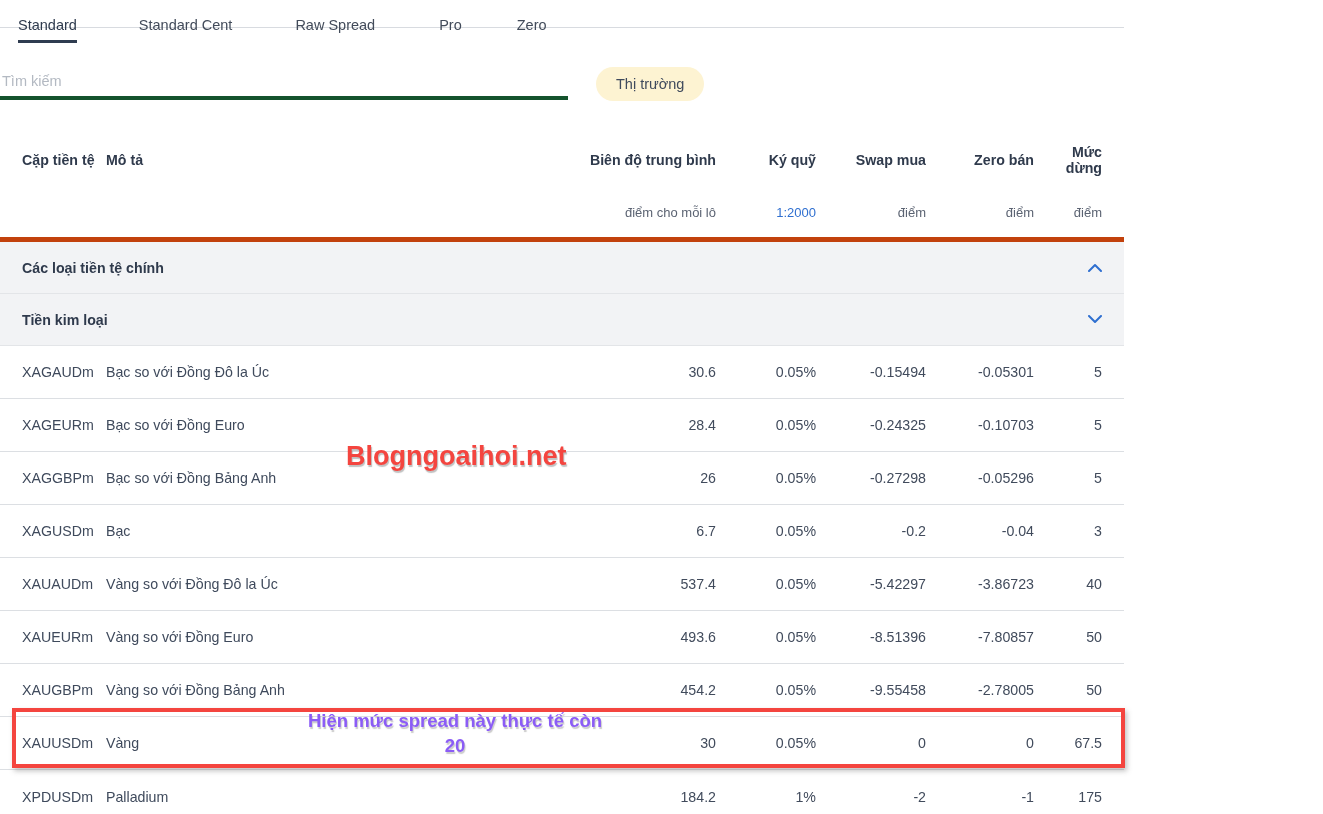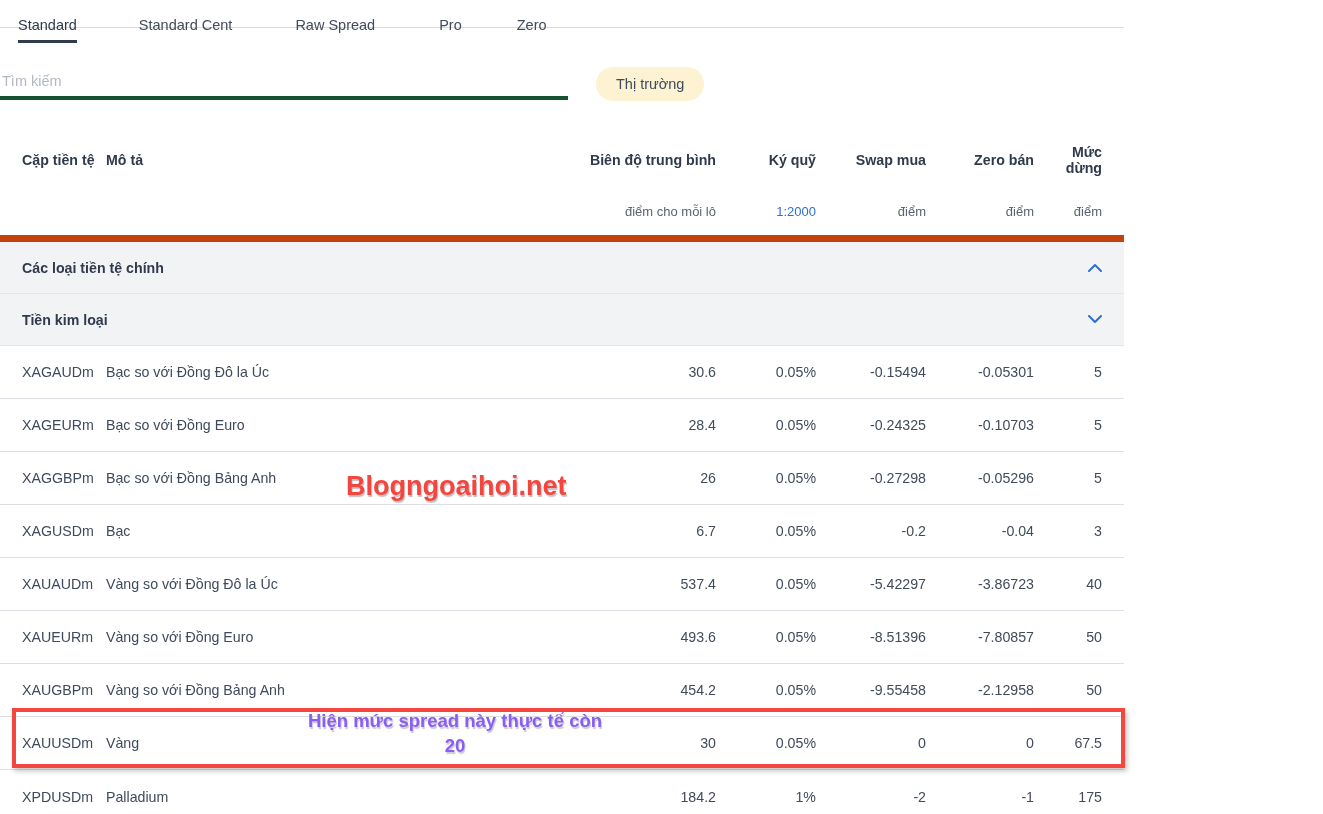--- a/index.html
+++ b/index.html
@@ -101,21 +101,21 @@
   }
   .c-sym   { width: 104px; padding-left: 22px; flex: none; }
   .c-desc  { width: 477px; padding-left: 2px;  flex: none; }
   .c-spr   { width: 135px; text-align: right;  flex: none; }
   .c-mar   { width: 100px; text-align: right;  flex: none; }
   .c-swb   { width: 110px; text-align: right;  flex: none; }
   .c-sws   { width: 108px; text-align: right;  flex: none; }
   .c-stop  { width: 90px;  text-align: right;  padding-right: 22px; flex: none; }
 
   .hdr-main { height: 56px; font-weight: bold; font-size: 14.2px; color: #2f3a4c; }
-  .hdr-sub  { height: 54px; font-size: 13px; color: #5b6372; border-bottom: 7px solid #c2410c; }
+  .hdr-sub  { height: 54px; font-size: 13px; color: #5b6372; border-bottom: 5px solid #c2410c; }
   .hdr-sub .c-mar { color: #2f6fd0; }
 
   .grouprow {
     height: 52px;
     background: #f2f3f5;
     border-bottom: 1px solid #e3e5e8;
     cursor: pointer;
     position: relative;
   }
   .grouprow .gname {
@@ -140,21 +140,21 @@
     font-size: 14.2px;
     color: #414b5c;
   }
   .datarow .c-sym  { color: #3f4a5c; }
   .datarow .c-desc { color: #3f4a5c; }
   .datarow:last-child { border-bottom: none; }
 
   
   .watermark {
     position: absolute;
-    left: 346px; top: 471px;
+    left: 346px; top: 441px;
     font-size: 27px;
     font-weight: bold;
     color: #f4453f;
     letter-spacing: 0px;
     text-shadow: 1px 2px 1px rgba(140,140,140,0.55);
     pointer-events: none;
     white-space: nowrap;
   }
 
   .redbox {
@@ -301,21 +301,21 @@
           <div class="c-swb">-8.51396</div>
           <div class="c-sws">-7.80857</div>
           <div class="c-stop">50</div>
         </div>
         <div class="row datarow">
           <div class="c-sym">XAUGBPm</div>
           <div class="c-desc">Vàng so với Đồng Bảng Anh</div>
           <div class="c-spr">454.2</div>
           <div class="c-mar">0.05%</div>
           <div class="c-swb">-9.55458</div>
-          <div class="c-sws">-2.12958</div>
+          <div class="c-sws">-2.78005</div>
           <div class="c-stop">50</div>
         </div>
         <div class="row datarow">
           <div class="c-sym">XAUUSDm</div>
           <div class="c-desc">Vàng</div>
           <div class="c-spr">30</div>
           <div class="c-mar">0.05%</div>
           <div class="c-swb">0</div>
           <div class="c-sws">0</div>
           <div class="c-stop">67.5</div>

